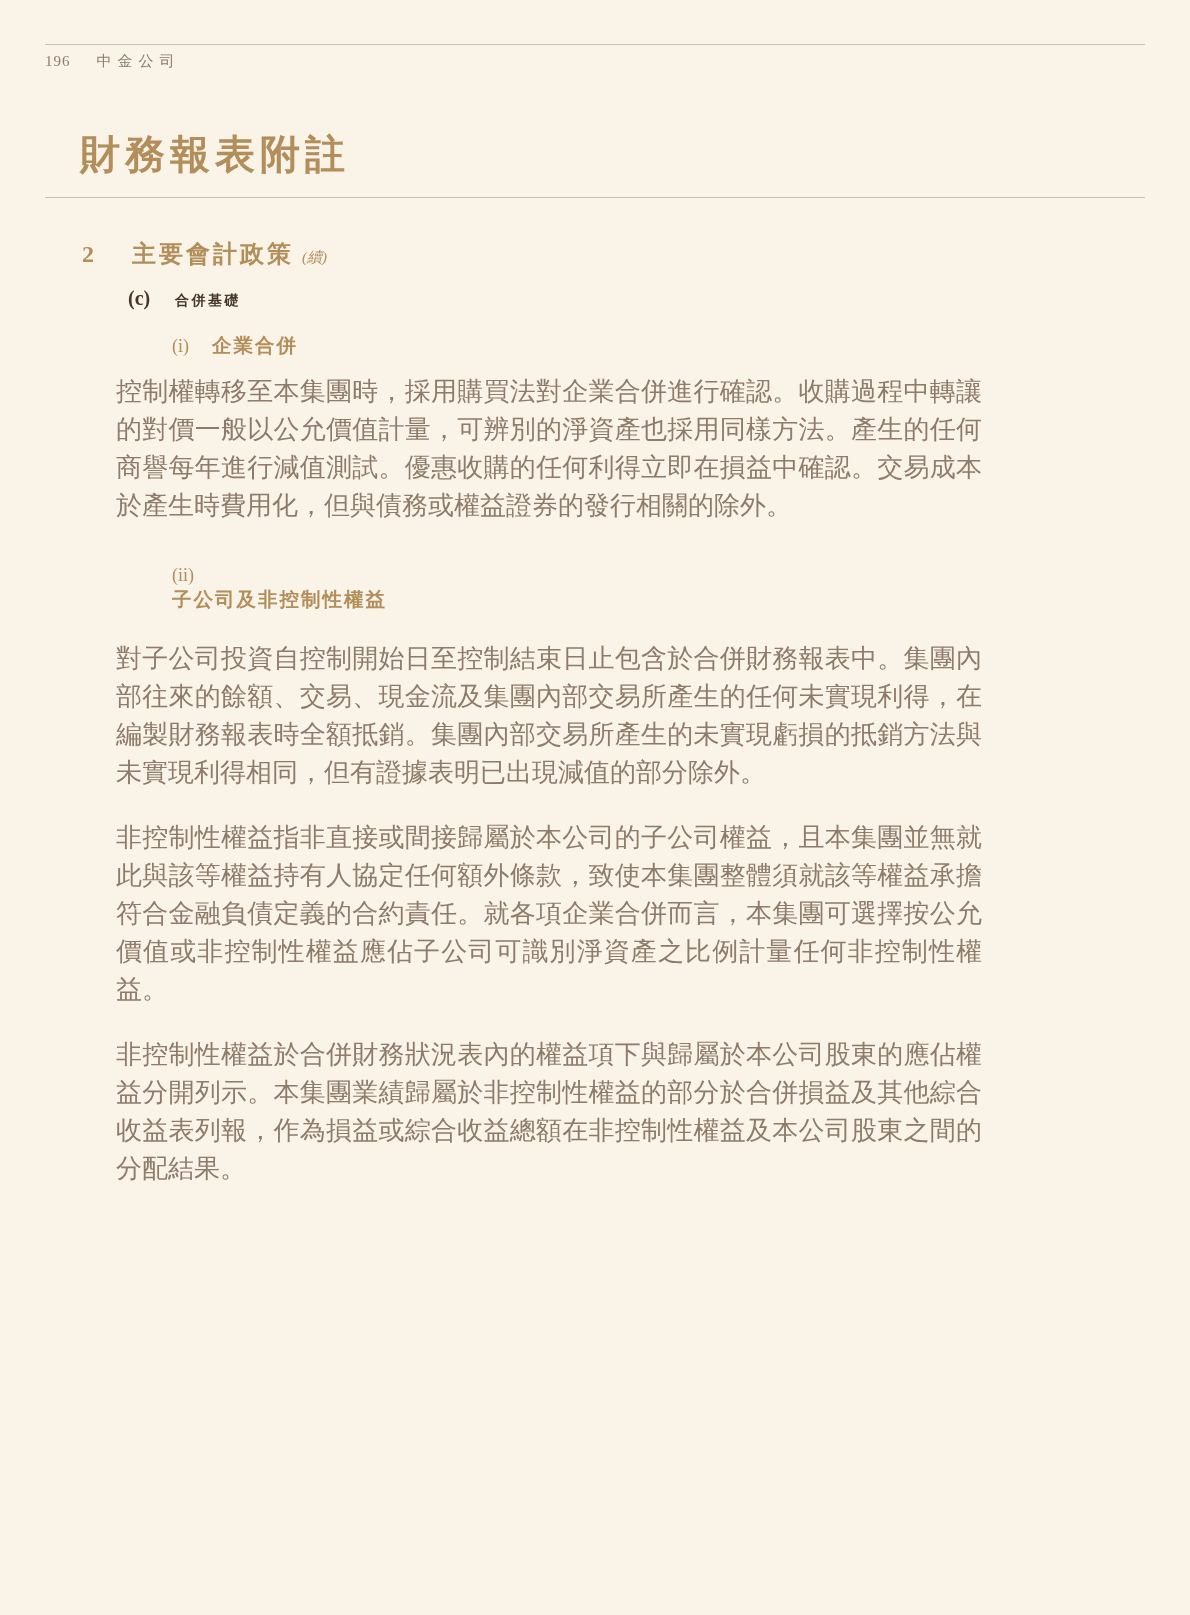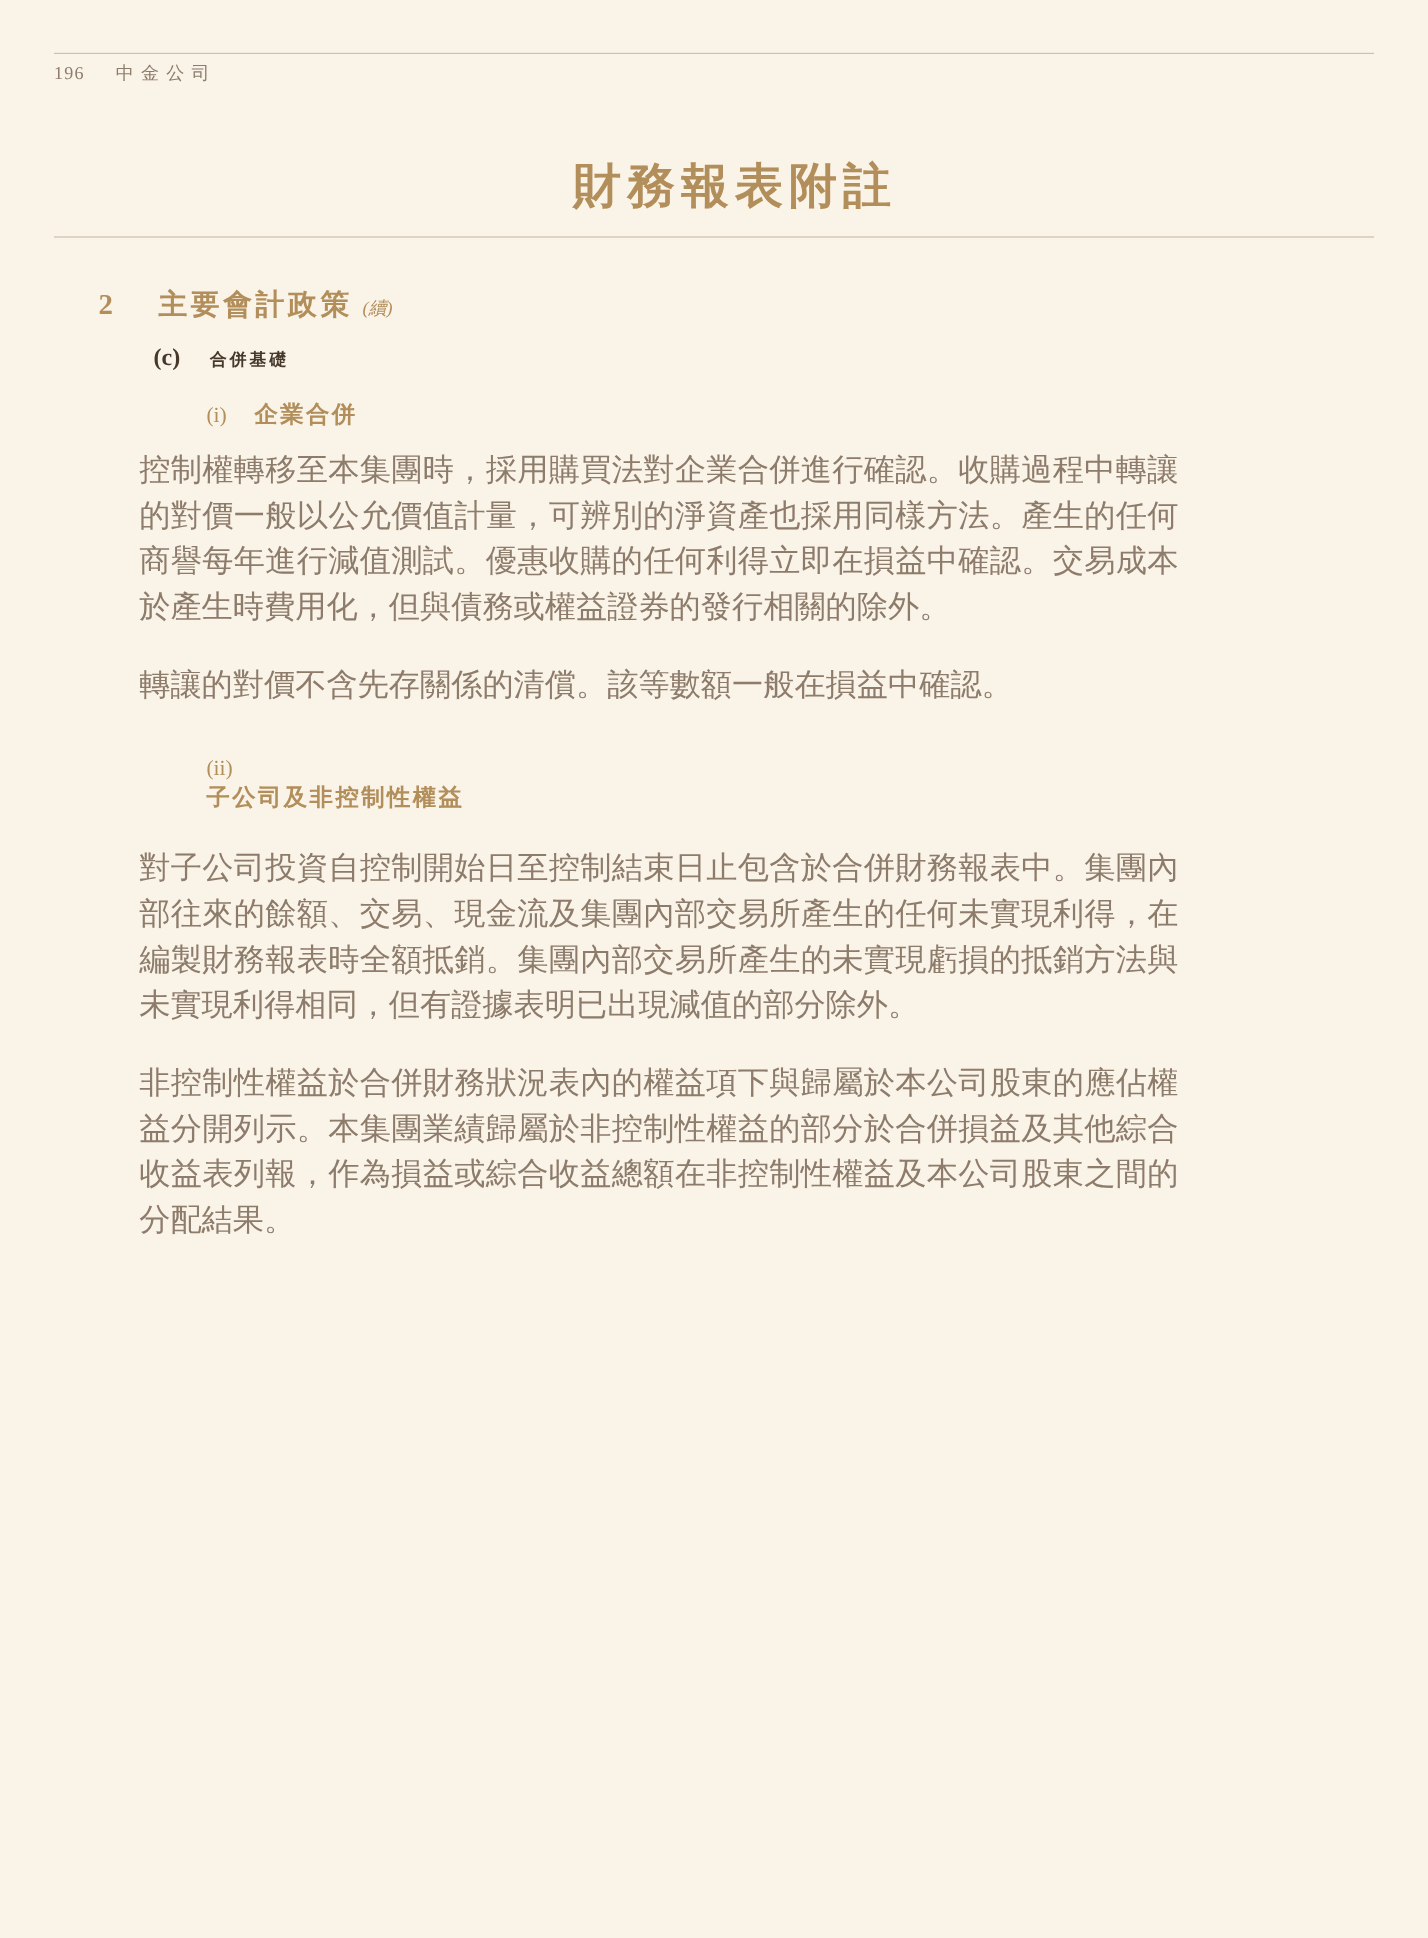--- a/index.html
+++ b/index.html
@@ -42,21 +42,20 @@
   }
   .page-number { letter-spacing: 1px; }
   .company-name { margin-left: 26px; letter-spacing: 6px; }
   .doc-title {
     margin: 62px 0 0 35px;
     font-size: 40px;
     font-weight: bold;
     color: var(--accent-gold);
     letter-spacing: 5px;
     line-height: 1.1;
-    text-align: center;
   }
   .title-rule { margin-top: 20px; }
   .unit-note {
     margin: 13px 0 0 35px;
     font-style: italic;
     font-size: 15.5px;
     color: var(--body-text);
     letter-spacing: 0.5px;
   }
   
@@ -165,27 +164,27 @@
         <span class="sub-label">(c)</span>
         <span class="sub-title">合併基礎</span>
       </div>
 
       <div class="item">
         <div class="item-head first">
           <span class="item-label">(i)</span>
           <span class="item-title">企業合併</span>
         </div>
         <p class="para first">控制權轉移至本集團時，採用購買法對企業合併進行確認。收購過程中轉讓的對價一般以公允價值計量，可辨別的淨資產也採用同樣方法。產生的任何商譽每年進行減值測試。優惠收購的任何利得立即在損益中確認。交易成本於產生時費用化，但與債務或權益證券的發行相關的除外。</p>
-        <p class="para">轉讓的對價不含先存關係的清償。該等數額一般在損益中確認。</p>
       </div>
 
       <div class="item">
         <div class="item-head later">
           <span class="item-label">(ii)</span>
           <span class="item-title">子公司及非控制性權益</span>
         </div>
         <p class="para">對子公司投資自控制開始日至控制結束日止包含於合併財務報表中。集團內部往來的餘額、交易、現金流及集團內部交易所產生的任何未實現利得，在編製財務報表時全額抵銷。集團內部交易所產生的未實現虧損的抵銷方法與未實現利得相同，但有證據表明已出現減值的部分除外。</p>
+        <p class="para">非控制性權益指非直接或間接歸屬於本公司的子公司權益，且本集團並無就此與該等權益持有人協定任何額外條款，致使本集團整體須就該等權益承擔符合金融負債定義的合約責任。就各項企業合併而言，本集團可選擇按公允價值或非控制性權益應佔子公司可識別淨資產之比例計量任何非控制性權益。</p>
         <p class="para">非控制性權益於合併財務狀況表內的權益項下與歸屬於本公司股東的應佔權益分開列示。本集團業績歸屬於非控制性權益的部分於合併損益及其他綜合收益表列報，作為損益或綜合收益總額在非控制性權益及本公司股東之間的分配結果。</p>
       </div>
 
     </div>
   </div>
 </div>
 
 </body></html>

